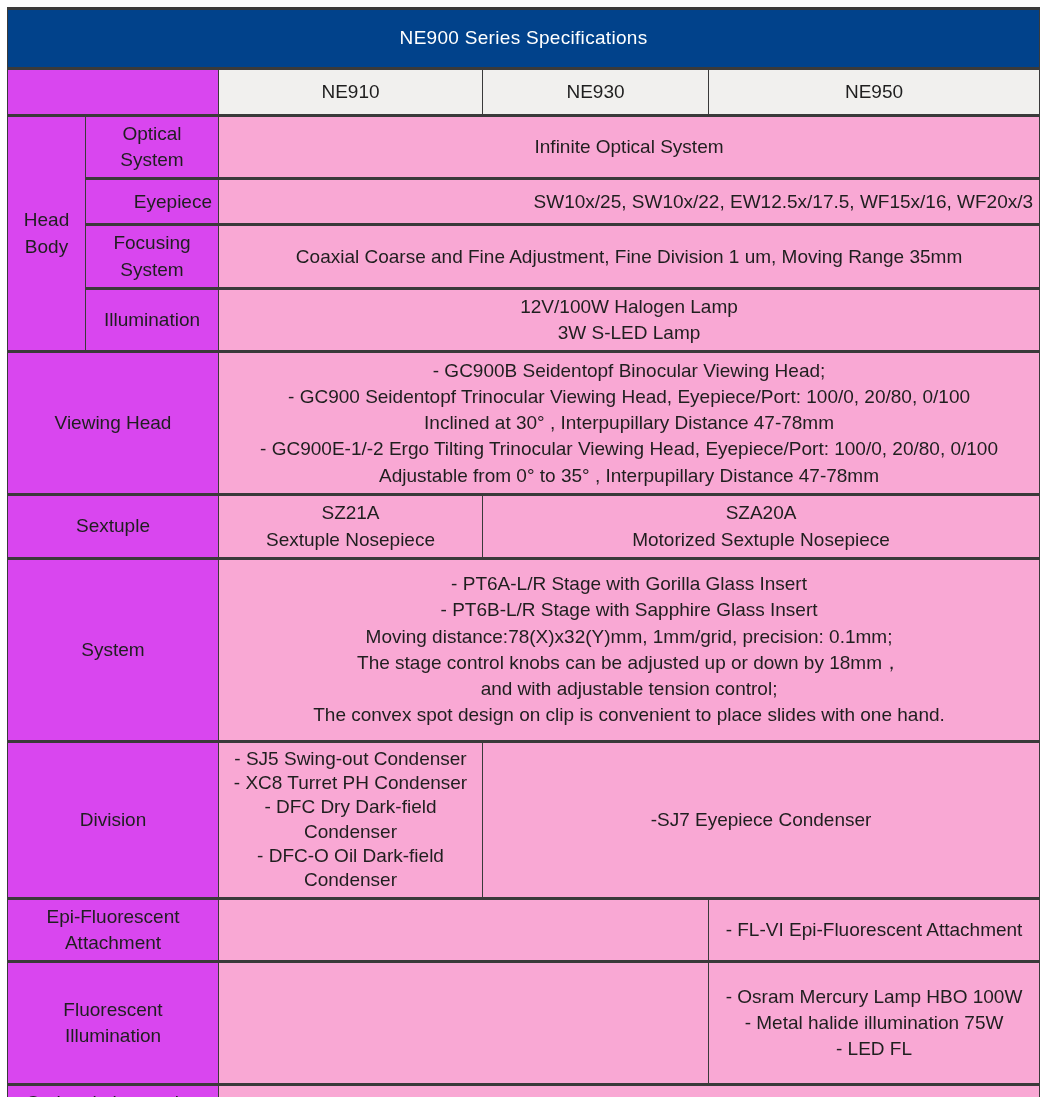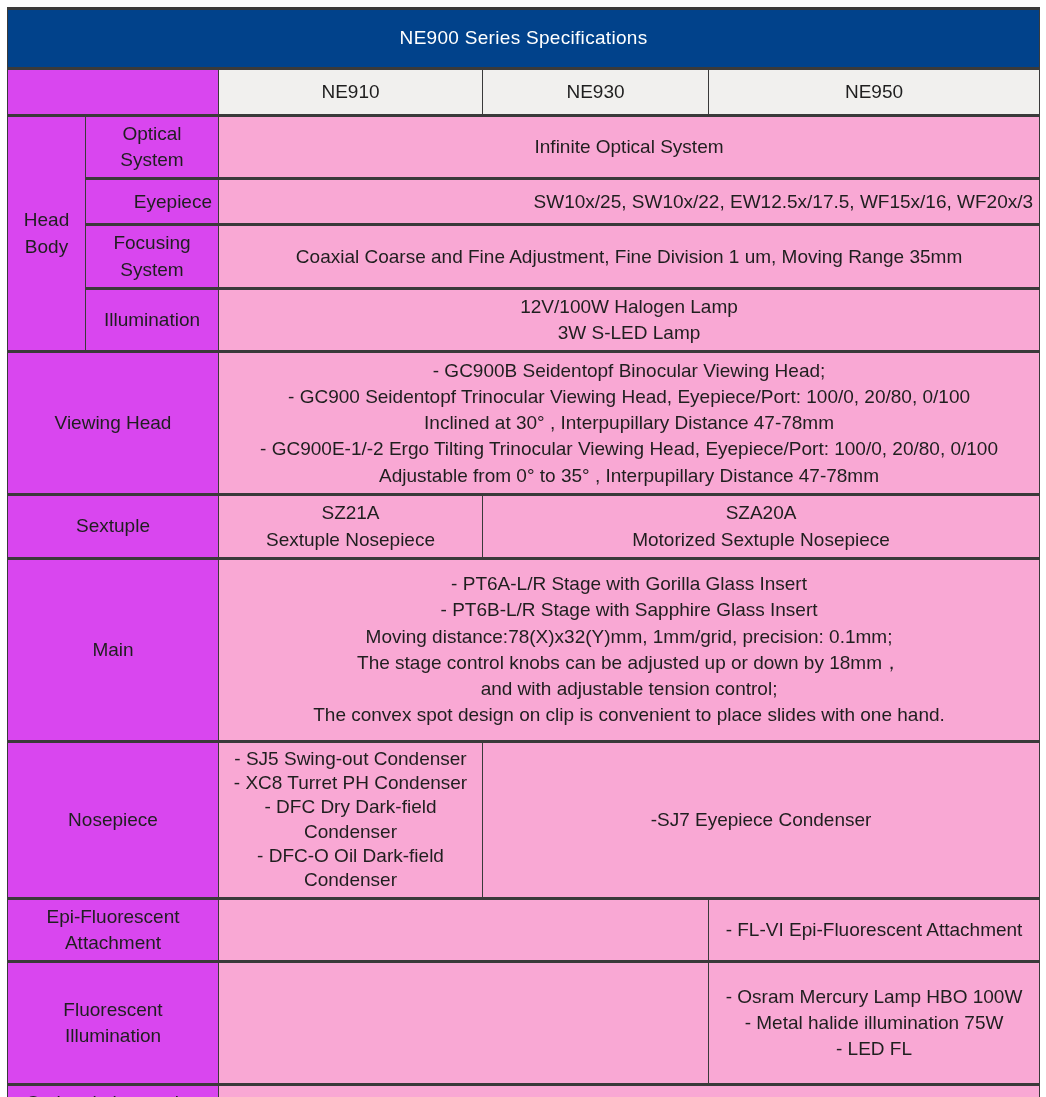--- a/index.html
+++ b/index.html
@@ -121,31 +121,31 @@
 
     <tr class="r-nosepiece">
       <td class="label-cell" colspan="2">Sextuple</td>
       <td class="value-cell">SZ21A
 Sextuple Nosepiece</td>
       <td class="value-cell" colspan="2">SZA20A
 Motorized Sextuple Nosepiece</td>
     </tr>
 
     <tr class="r-stage">
-      <td class="label-cell" colspan="2">Main</td>
+      <td class="label-cell" colspan="2">System</td>
       <td class="value-cell" colspan="3">- PT6A-L/R Stage with Gorilla Glass Insert
 - PT6B-L/R Stage with Sapphire Glass Insert
 Moving distance:78(X)x32(Y)mm, 1mm/grid, precision: 0.1mm;
 The stage control knobs can be adjusted up or down by 18mm，
 and with adjustable tension control;
 The convex spot design on clip is convenient to place slides with one hand.</td>
     </tr>
 
     <tr class="r-condenser">
-      <td class="label-cell" colspan="2">Nosepiece</td>
+      <td class="label-cell" colspan="2">Division</td>
       <td class="value-cell">- SJ5 Swing-out Condenser
 - XC8 Turret PH Condenser
 - DFC Dry Dark-field Condenser
 - DFC-O Oil Dark-field Condenser</td>
       <td class="value-cell" colspan="2">-SJ7 Eyepiece Condenser</td>
     </tr>
 
     <tr class="r-epi">
       <td class="label-cell" colspan="2">Epi-Fluorescent Attachment</td>
       <td class="value-cell" colspan="2"></td>

